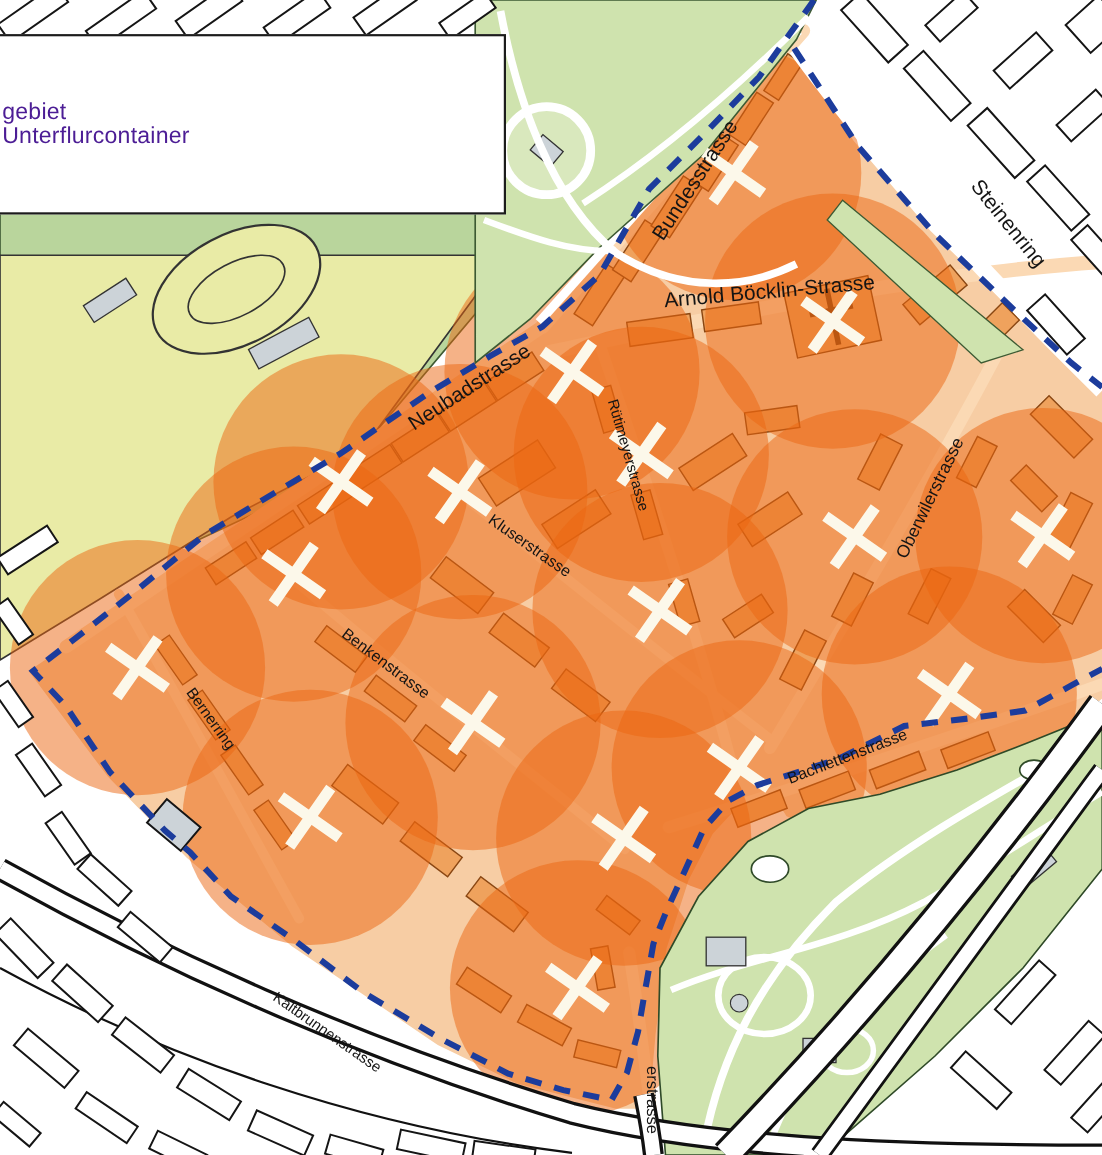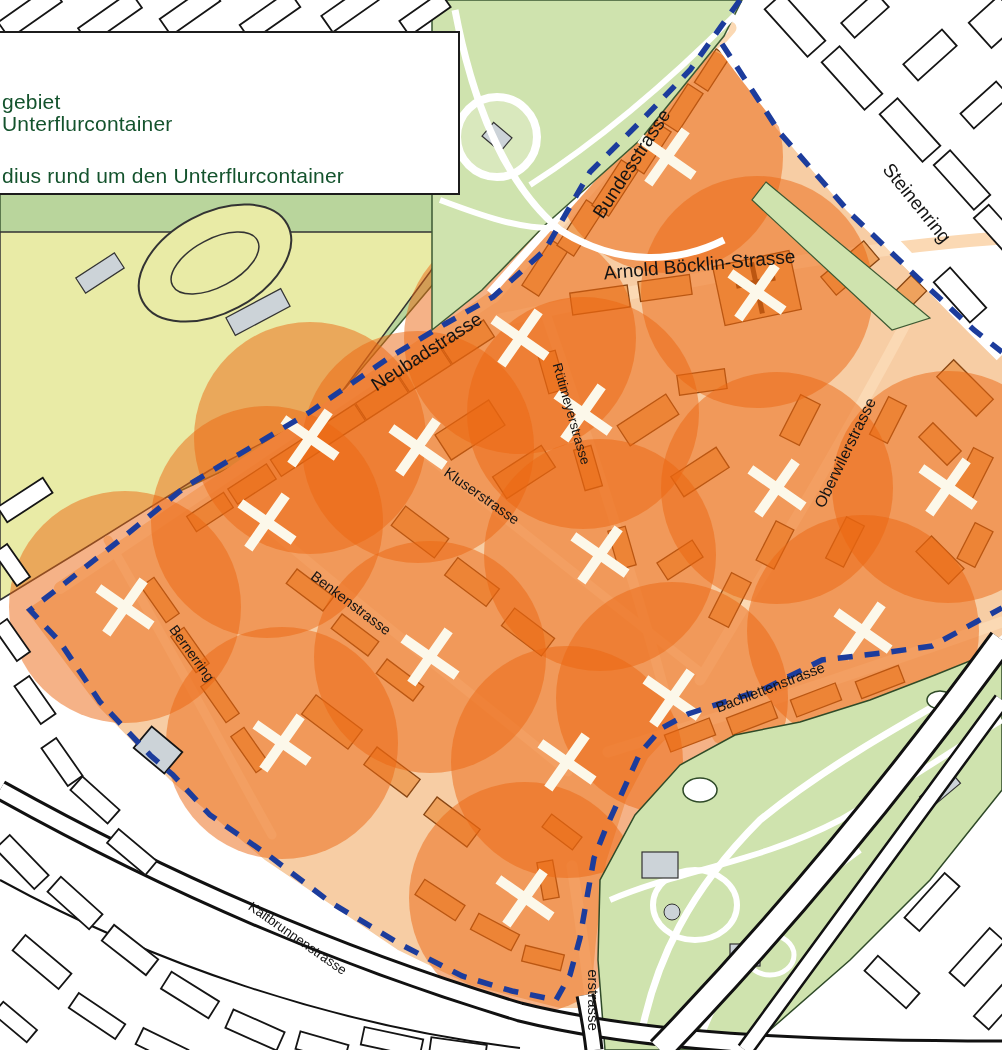--- a/index.html
+++ b/index.html
@@ -2,21 +2,21 @@
 <html><head>
 <meta charset="utf-8">
 <style>
   html,body{margin:0;padding:0;background:#fff;}
   #stage{position:relative;width:1002px;height:1050px;overflow:hidden;
          font-family:"Liberation Sans", sans-serif;background:#fff;}
   #mapsvg{position:absolute;left:0;top:0;}
   .legend{position:absolute;left:-10px;top:31px;width:466px;height:160px;
           background:#ffffff;border:2px solid #1c1c1c;z-index:10;}
   .legend-row{position:absolute;left:10px;white-space:nowrap;
-              font-size:21px;color:#14532d;letter-spacing:0.2px;}
+              font-size:21px;color:#4c1d95;letter-spacing:0.2px;}
   .legend-row.r0{top:57px;}
   .legend-row.r1{top:79px;}
   .legend-row.r2{top:131px;}
   svg text{font-family:"Liberation Sans", sans-serif;fill:#141414;}
 </style>
 </head>
 <body>
 
 <div id="stage">
 <svg id="mapsvg" width="1002" height="1050" viewBox="0 0 1002 1050">
@@ -261,15 +261,14 @@
         <text transform="translate(188,656) rotate(54)" font-size="14" text-anchor="middle">Bernerring</text>
         <text transform="translate(772,692) rotate(-21)" font-size="14.5" text-anchor="middle">Bachlettenstrasse</text>
         <text transform="translate(295,942) rotate(35)" font-size="13.5" text-anchor="middle">Kaltbrunnenstrasse</text>
         <text transform="translate(588,1000) rotate(90)" font-size="15" text-anchor="middle">erstrasse</text>
       </g>
 </svg>
 
   <div class="legend">
     <div class="legend-row r0">gebiet</div>
     <div class="legend-row r1">Unterflurcontainer</div>
-    <div class="legend-row r2">dius rund um den Unterflurcontainer</div>
   </div>
 </div>
 
 </body></html>

